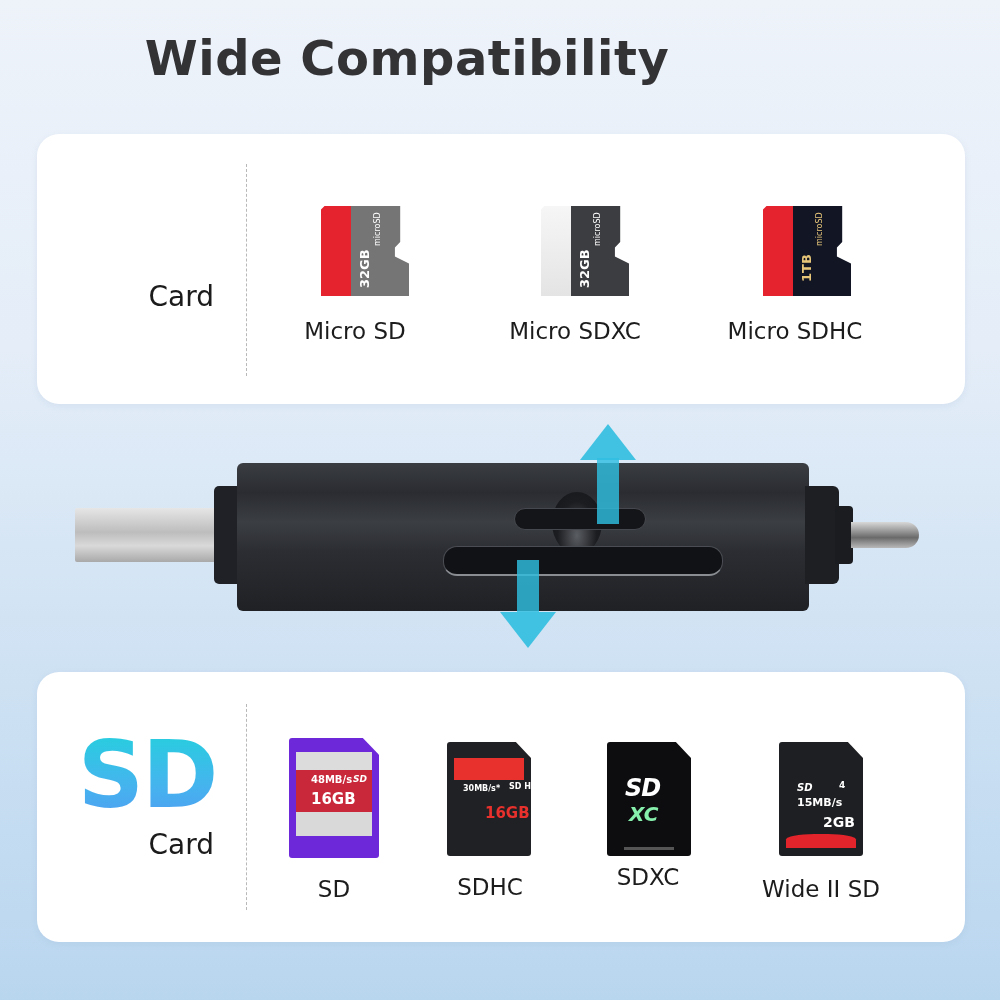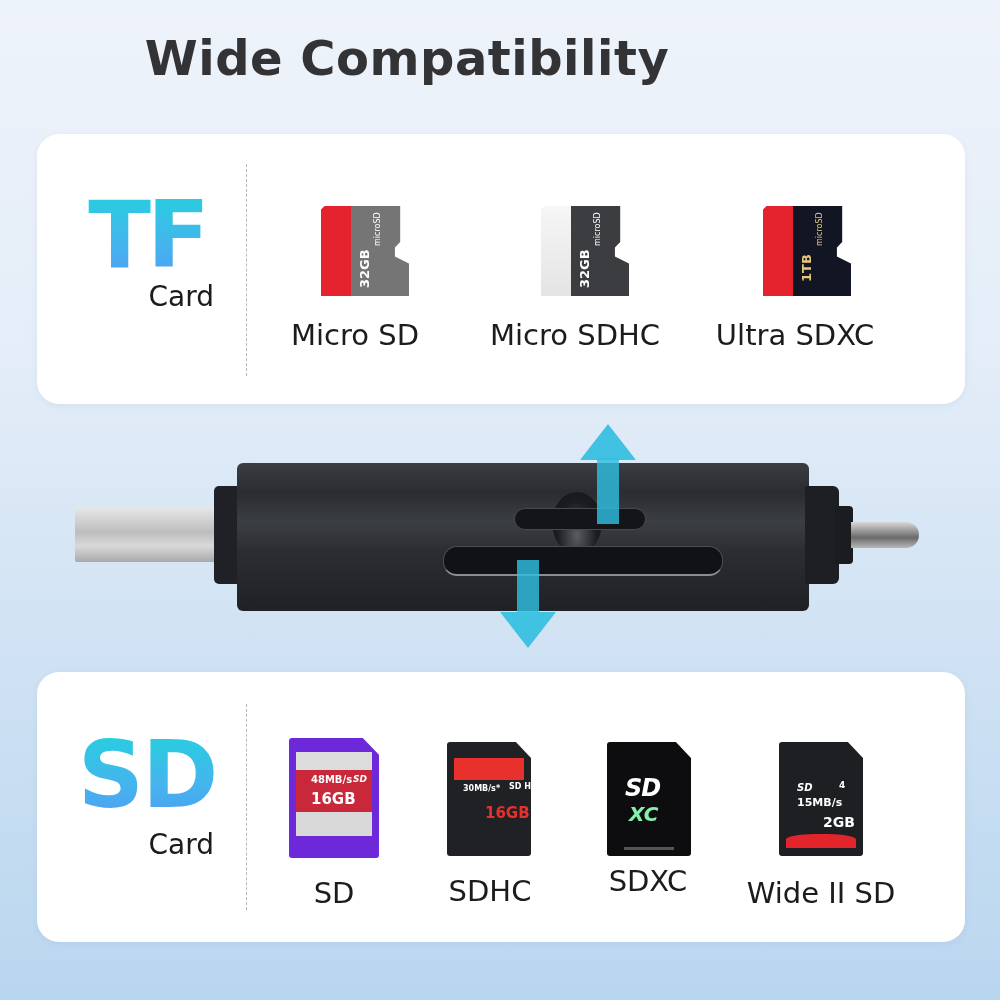--- a/index.html
+++ b/index.html
@@ -36,21 +36,21 @@
     .panel.tf .big-label { left: 40px; top: 56px; width: 140px; font-size: 92px; line-height: 92px; letter-spacing: -4px; }
     .panel.sd .big-label { left: 30px; top: 58px; width: 160px; font-size: 92px; line-height: 92px; letter-spacing: -2px; }
     .small-label {
       position: absolute; width: 140px; text-align: right;
       font-size: 28px; color: #1b1b1b;
       font-family: "DejaVu Sans", sans-serif;
     }
     .panel.tf .small-label { left: 37px; top: 146px; }
     .panel.sd .small-label { left: 37px; top: 156px; }
     .card-label {
-      position: absolute; white-space: nowrap; font-size: 29px;
+      position: absolute; white-space: nowrap; font-size: 23px;
       color: #1c1c1c; font-family: "DejaVu Sans", sans-serif;
       transform: translateX(-50%);
     }
     
     .micro {
       position: absolute; width: 88px; height: 90px;
       clip-path: polygon(4% 0, 90% 0, 90% 40%, 84% 46%, 84% 56%, 100% 64%, 100% 100%, 0 100%, 0 4%);
     }
     .micro .left { position: absolute; left: 0; top: 0; width: 34%; height: 100%; }
     .micro .right { position: absolute; left: 34%; top: 0; width: 66%; height: 100%; }
@@ -121,52 +121,51 @@
       position: absolute; width: 0; height: 0;
       border-left: 28px solid transparent; border-right: 28px solid transparent;
     }
   </style>
 </head>
 <body>
 
 <div class="title">Wide Compatibility</div>
 
 <div class="panel tf">
-  <div class="big-label">TF</div>
   <div class="small-label">Card</div>
   <div class="divider"></div>
 
   <div>
     <div class="micro" style="left:284px; top:72px;">
       <div class="left" style="background:#e4232f;"></div>
       <div class="right" style="background:#757575;"></div>
       <div class="txt" style="left:36px; top:82px; color:#fff;">32GB</div>
       <div class="txt2" style="left:52px; top:40px; color:#fff;">microSD</div>
     </div>
     <div class="card-label" style="left:318px; top:184px;">Micro SD</div>
   </div>
 
   <div>
     <div class="micro" style="left:504px; top:72px;">
       <div class="left" style="background:linear-gradient(180deg,#f6f6f6,#e4e4e4);"></div>
       <div class="right" style="background:#3c3d41;"></div>
       <div class="txt" style="left:36px; top:82px; color:#fff;">32GB</div>
       <div class="txt2" style="left:52px; top:40px; color:#fff;">microSD</div>
     </div>
-    <div class="card-label" style="left:538px; top:184px;">Micro SDHC</div>
+    <div class="card-label" style="left:538px; top:184px;">Micro SDXC</div>
   </div>
 
   <div>
     <div class="micro" style="left:726px; top:72px;">
       <div class="left" style="background:#e4232f;"></div>
       <div class="right" style="background:#121524;"></div>
       <div class="txt" style="left:36px; top:76px; color:#e7c67a;">1TB</div>
       <div class="txt2" style="left:52px; top:40px; color:#e7c67a;">microSD</div>
     </div>
-    <div class="card-label" style="left:758px; top:184px;">Ultra SDXC</div>
+    <div class="card-label" style="left:758px; top:184px;">Micro SDHC</div>
   </div>
 </div>
 
 <div class="reader">
   <div class="usb-a"></div>
   <div class="body-cap-l"></div>
   <div class="body-main"></div>
   <div class="body-cap-r"></div>
   <div class="body-cap-r2"></div>
   <div class="usb-c"></div>

